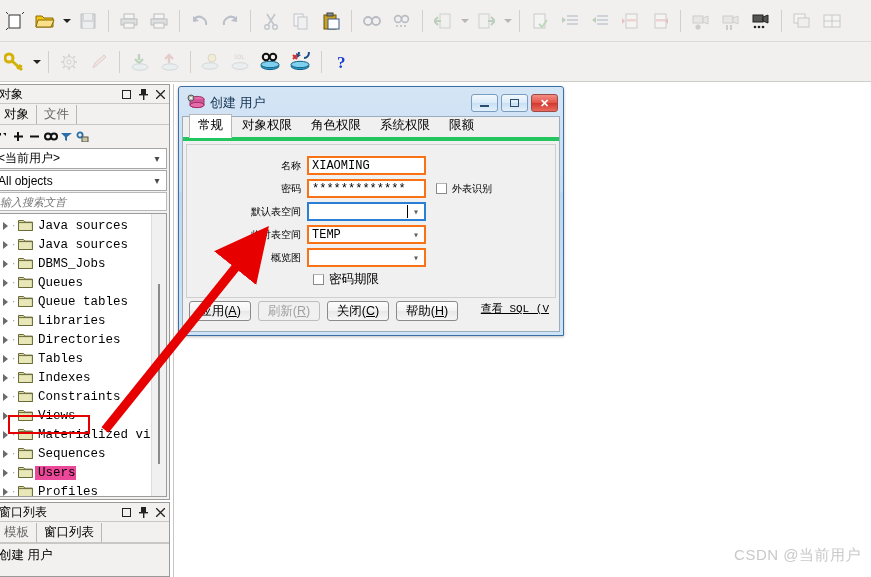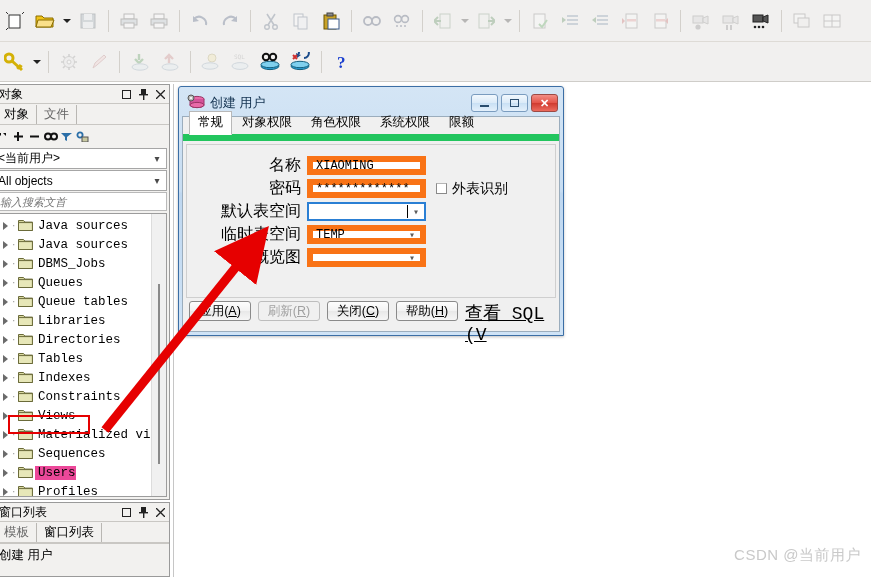--- a/index.html
+++ b/index.html
@@ -205,21 +205,21 @@
   #dlg-body {
     flex: 1;
     background: #f0f0f0;
     border: 1px solid #9badbd;
     display: flex; flex-direction: column;
   }
   #tabs {
     height: 24px; flex: none;
     display: flex; align-items: flex-end;
     padding-left: 6px;
-    border-bottom: 7px solid #22c55e;
+    border-bottom: 4px solid #22c55e;
     background: #f0f0f0;
   }
   .tab {
     padding: 3px 8px 4px 8px;
     font-size: 12.5px;
     border: 1px solid transparent;
     border-bottom: none;
     margin-right: 1px;
     line-height: 15px;
   }
@@ -236,44 +236,44 @@
     padding-top: 10px;
     position: relative;
   }
   .frow {
     display: flex; align-items: center;
     margin-bottom: 2px;
     height: 21px;
   }
   .flabel {
     width: 120px; text-align: right; padding-right: 6px;
-    font-size: 16px; flex: none;
+    font-size: 10px; flex: none;
   }
   .finput {
     width: 119px; height: 19px; flex:none;
-    background: #fff; border: 6px solid #f97316;
+    background: #fff; border: 2px solid #f97316;
     display: flex; align-items: center;
     padding: 0 2px 0 3px;
     font-family: "Liberation Mono", monospace;
     font-size: 12px;
   }
   .finput.combo { padding-right: 0; }
   .finput.focused { border: 2px solid #2a7fd4; }
   .finput .caret {
     display:inline-block; width:1px; height:13px; background:#000;
   }
   .fval { flex:1; white-space:nowrap; overflow:hidden; }
   .combo-arrow {
     width: 16px; height: 100%;
     display:flex; align-items:center; justify-content:center;
     color: #5d5d5d; font-size: 10px;
   }
   .side-check {
     display:flex; align-items:center; margin-left: 10px;
-    font-size: 14px;
+    font-size: 10px;
   }
   .cbox {
     width: 11px; height: 11px; flex:none;
     border: 1px solid #8a8a8a;
     background: #fff; margin-right: 5px;
     border-top-color: #b5b5b5;
   }
   .crow {
     display: flex; align-items: center;
     padding-left: 126px; height: 18px;
@@ -289,21 +289,21 @@
     height: 20px; min-width: 62px;
     margin-right: 7px;
     border: 1px solid #8a8a8a; border-radius: 3px;
     background: linear-gradient(to bottom,#fdfdfd 0%,#f2f2f2 50%,#e8e8e8 51%,#f6f6f6 100%);
     display:flex; align-items:center; justify-content:center;
     font-size: 12.5px; padding: 0 8px;
   }
   .dbtn.disabled { color: #a0a0a0; border-color:#bdbdbd; background:#f0f0f0; }
   .dbtn u { text-decoration: underline; }
   #sql-link {
-    margin-left: auto; font-size: 18px;
+    margin-left: auto; font-size: 11px;
     font-family: "Liberation Mono", monospace;
     text-decoration: underline; color:#000;
     padding-right: 4px;
   }
 
   
   #arrow { position: absolute; left: 0; top: 0; width: 871px; height: 577px; pointer-events: none; z-index: 60; }
 
   
   #watermark {
@@ -960,20 +960,24 @@
         </div>
 
         <div class="frow">
           <div class="flabel">概览图</div>
           <div class="finput combo">
             <span class="fval"></span>
             <span class="combo-arrow">▾</span>
           </div>
         </div>
 
+        <div class="crow">
+          <span class="cbox"></span>
+          <span>密码期限</span>
+        </div>
       </div>
 
       <div id="btn-bar">
         <div class="dbtn">
           <span>应用(</span>
             <u>A</u>
             <span>)</span>
         </div>
         <div class="dbtn disabled">
           <span>刷新(</span>

